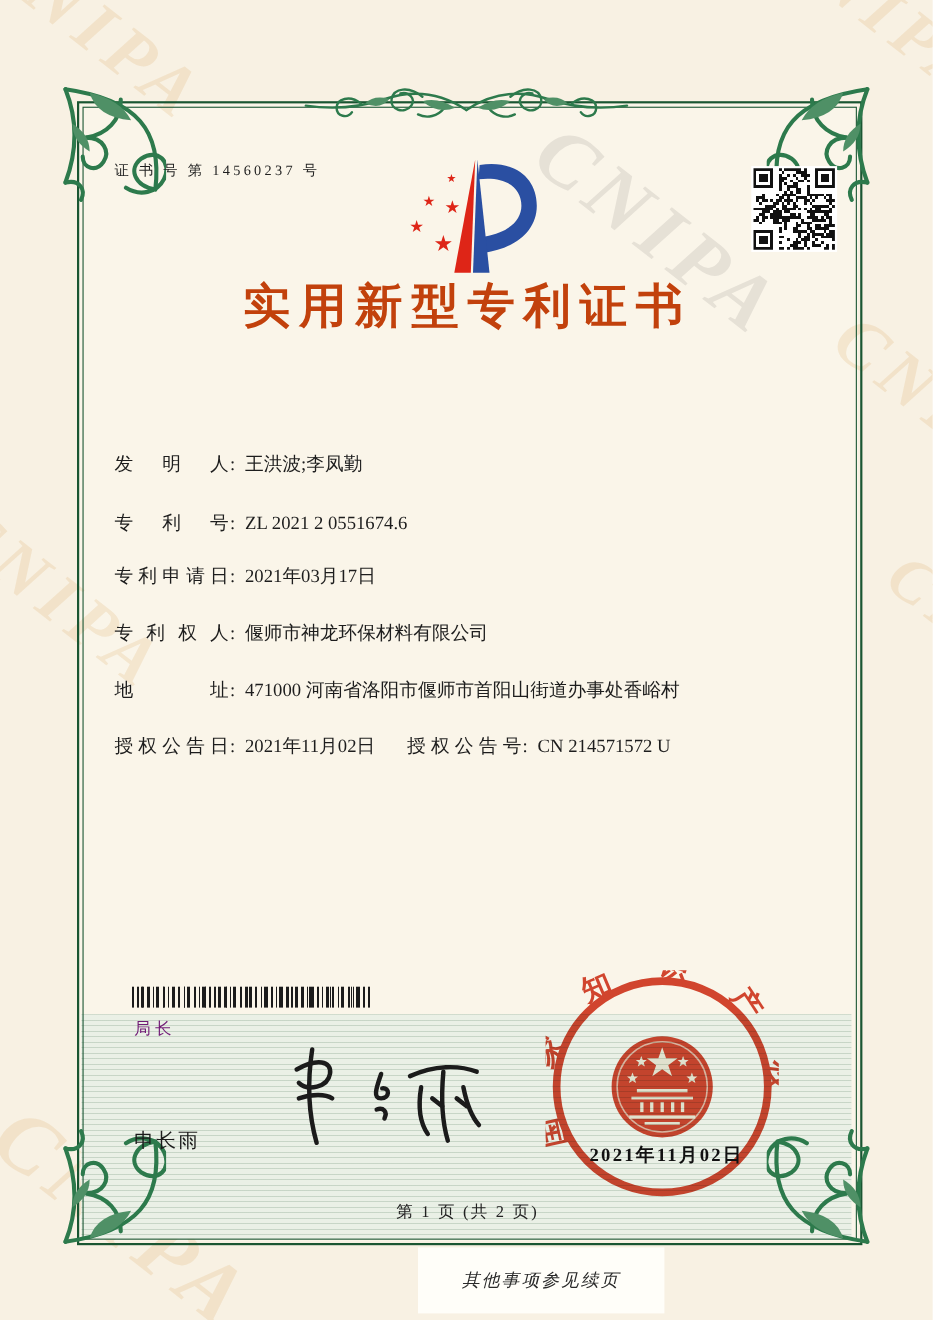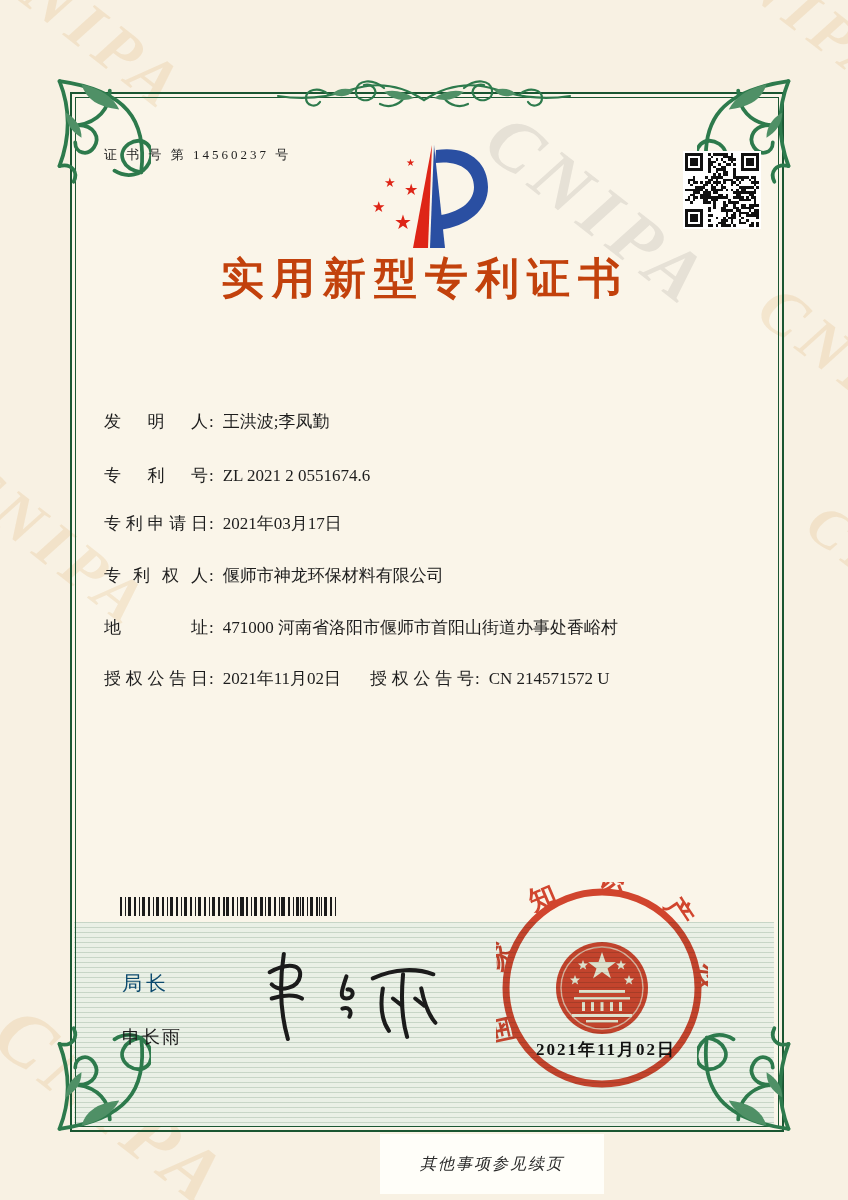--- a/index.html
+++ b/index.html
@@ -43,21 +43,21 @@
 
   .paragraphs{position:absolute;left:104px;top:699px;width:644px;z-index:6;}
   .paragraphs p{margin:0;text-indent:2em;font-size:16.5px;line-height:24.8px;color:#1f1f1f;
     font-style:italic;letter-spacing:0.5px;}
 
   .barcode{position:absolute;left:120px;top:897px;width:218px;height:19px;z-index:6;
     background-image:
       repeating-linear-gradient(90deg,#1b1b1b 0 2px,transparent 2px 5px,#1b1b1b 5px 6px,transparent 6px 8px,#1b1b1b 8px 11px,transparent 11px 14px),
       repeating-linear-gradient(90deg,transparent 0 9px,#1b1b1b 9px 10px,transparent 10px 19px);}
 
-  .signer-title{position:absolute;left:122px;top:970px;font-size:20px;letter-spacing:4px;color:#0c4a6e;z-index:6;}
+  .signer-title{position:absolute;left:122px;top:926px;font-size:15px;letter-spacing:4px;color:#701a75;z-index:6;}
   .signer-name{position:absolute;left:122px;top:1005px;font-size:18px;letter-spacing:2px;color:#1b1b1b;z-index:6;margin-top:20px;}
   .signature{position:absolute;left:252px;top:948px;width:195px;height:96px;z-index:6;}
 
   .seal{position:absolute;left:496px;top:882px;width:212px;height:212px;z-index:7;opacity:0.93;mix-blend-mode:multiply;}
   .seal-ring-text{font-size:27px;font-weight:bold;letter-spacing:40px;fill:#d23a22;
     font-family:"Liberation Serif","DejaVu Serif",serif;}
   .seal-date{position:absolute;left:523px;top:1038px;width:166px;text-align:center;
     font-size:17px;font-weight:600;letter-spacing:2px;color:#111;z-index:8;}
 
   .page-num{position:absolute;left:70px;width:710px;top:1092px;text-align:center;
@@ -525,15 +525,16 @@
         <rect x="-1.5" y="14" width="3" height="9"></rect>
           <rect x="8" y="14" width="3" height="9"></rect>
           <rect x="17" y="14" width="3" height="9"></rect>
         <rect x="-30" y="26" width="60" height="3"></rect>
         <rect x="-16" y="32" width="32" height="2.5"></rect>
       </g>
     </g>
   </svg>
   <div class="seal-date">2021年11月02日</div>
 
+  <div class="page-num">第 1 页 (共 2 页)</div>
   <div class="cont-box">其他事项参见续页</div>
 
 </div>
 
 </body></html>

